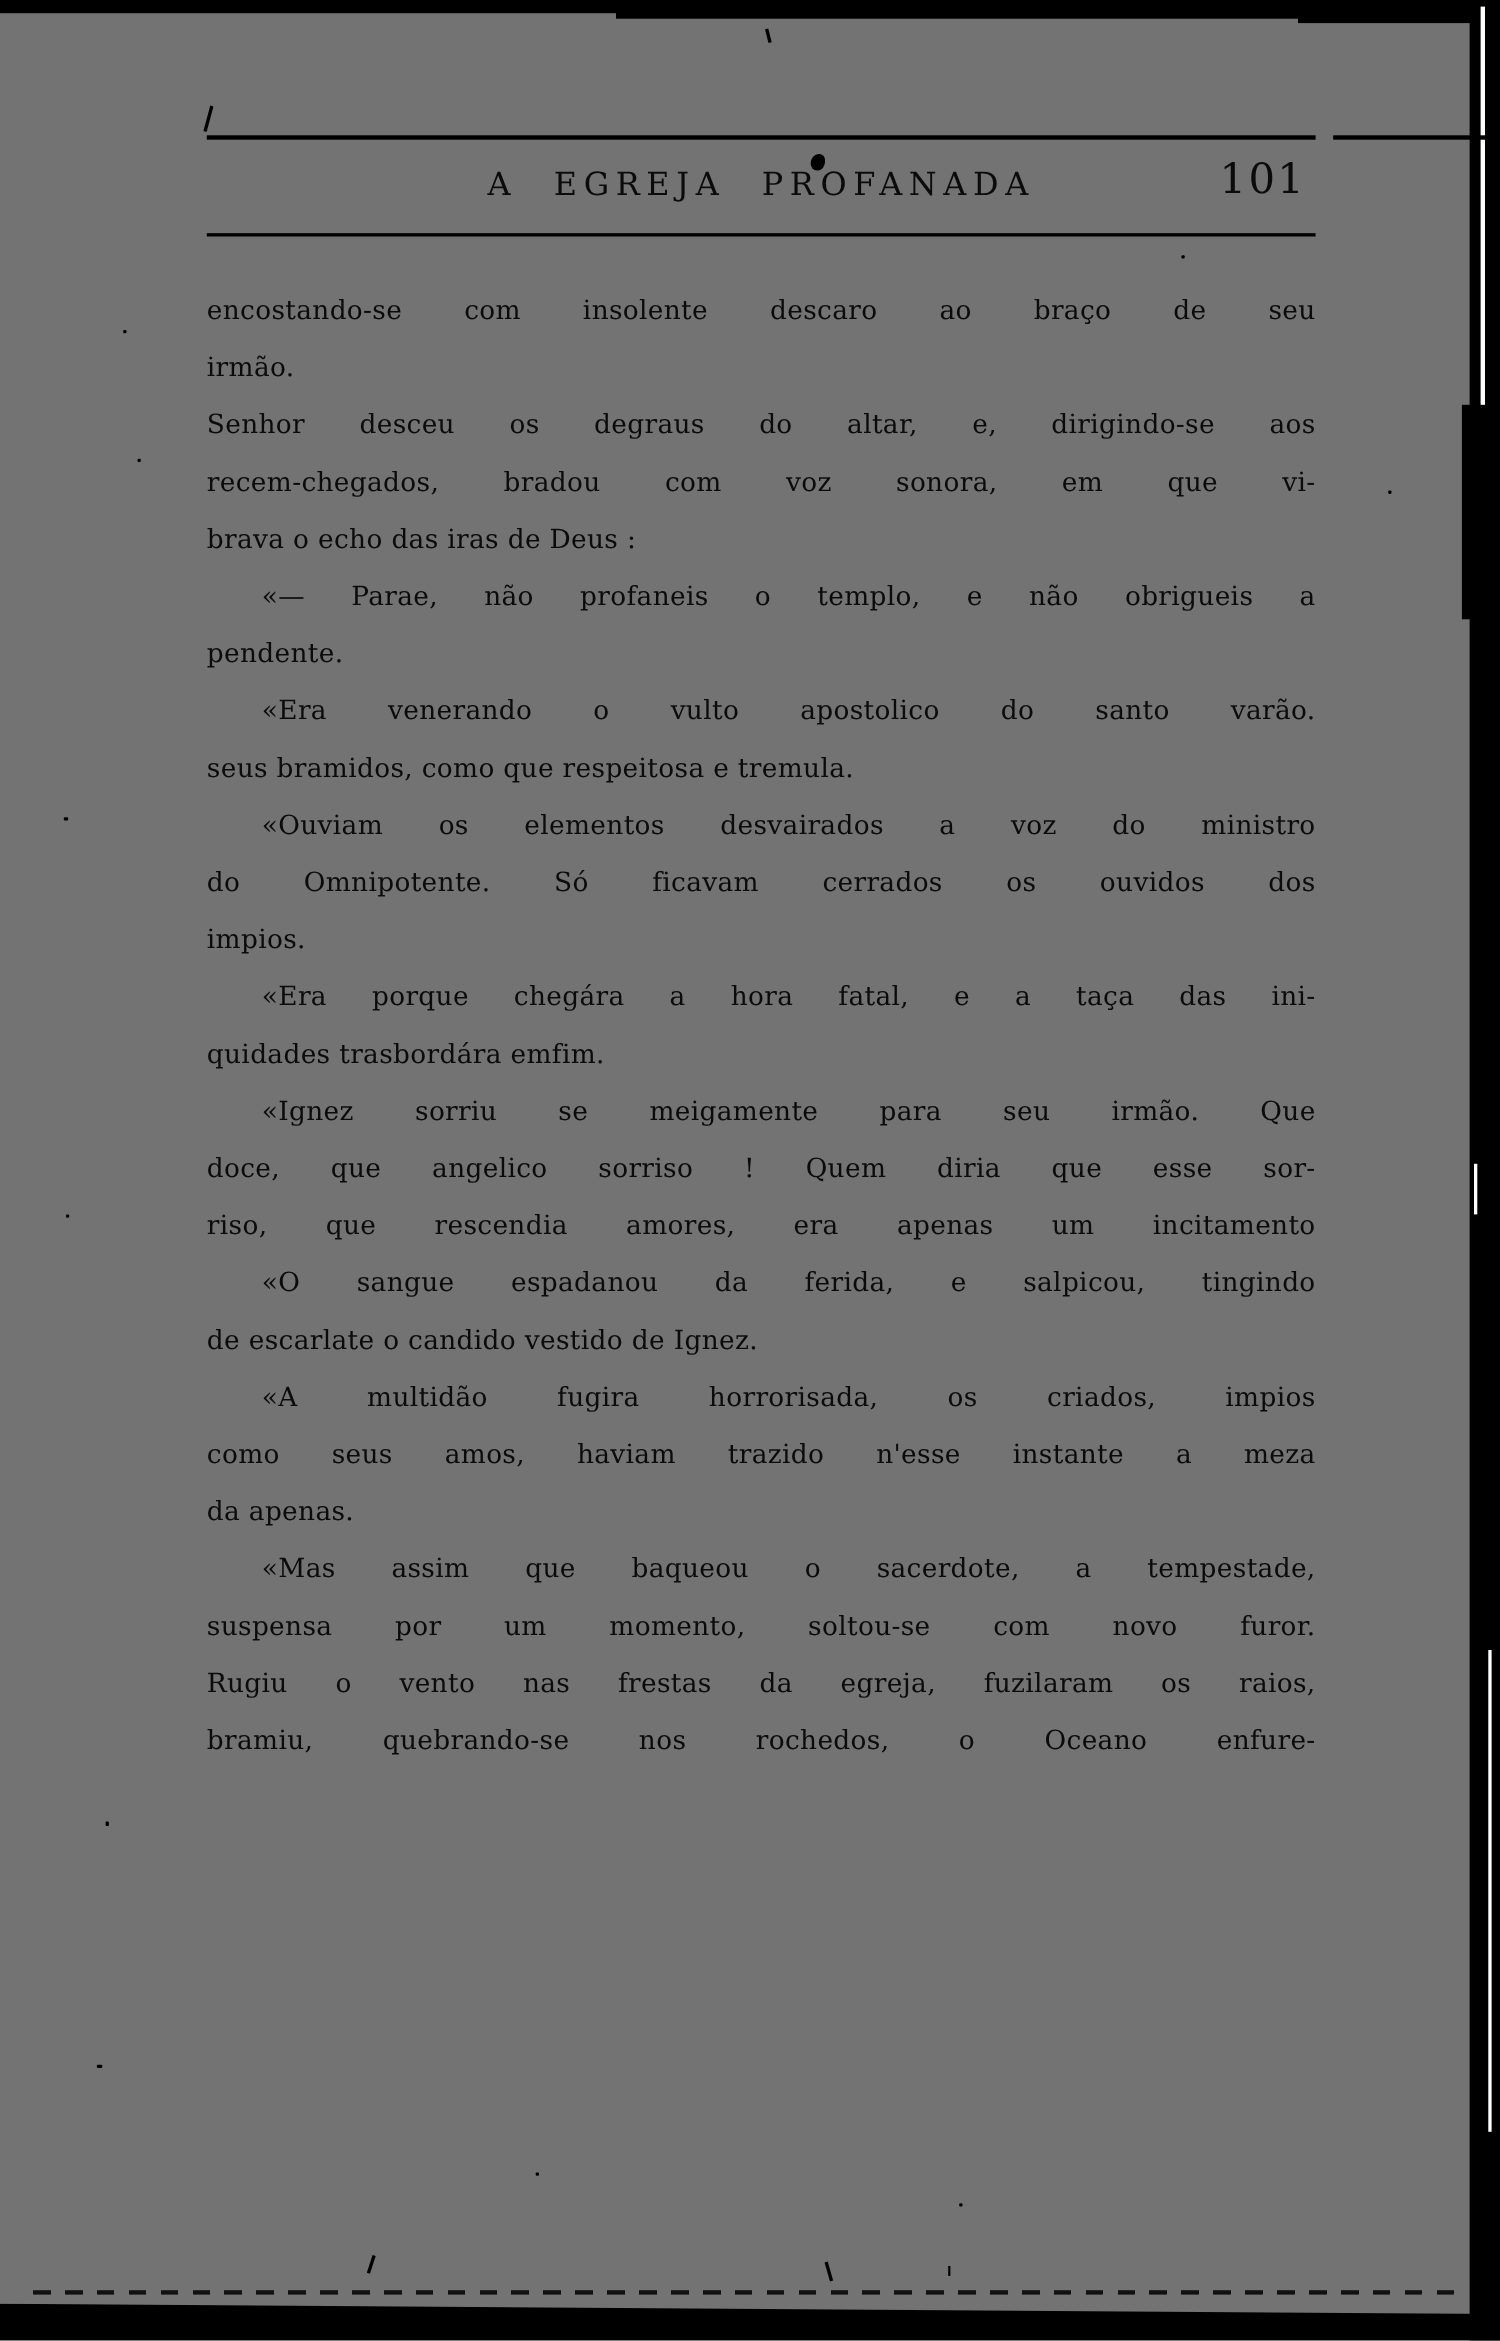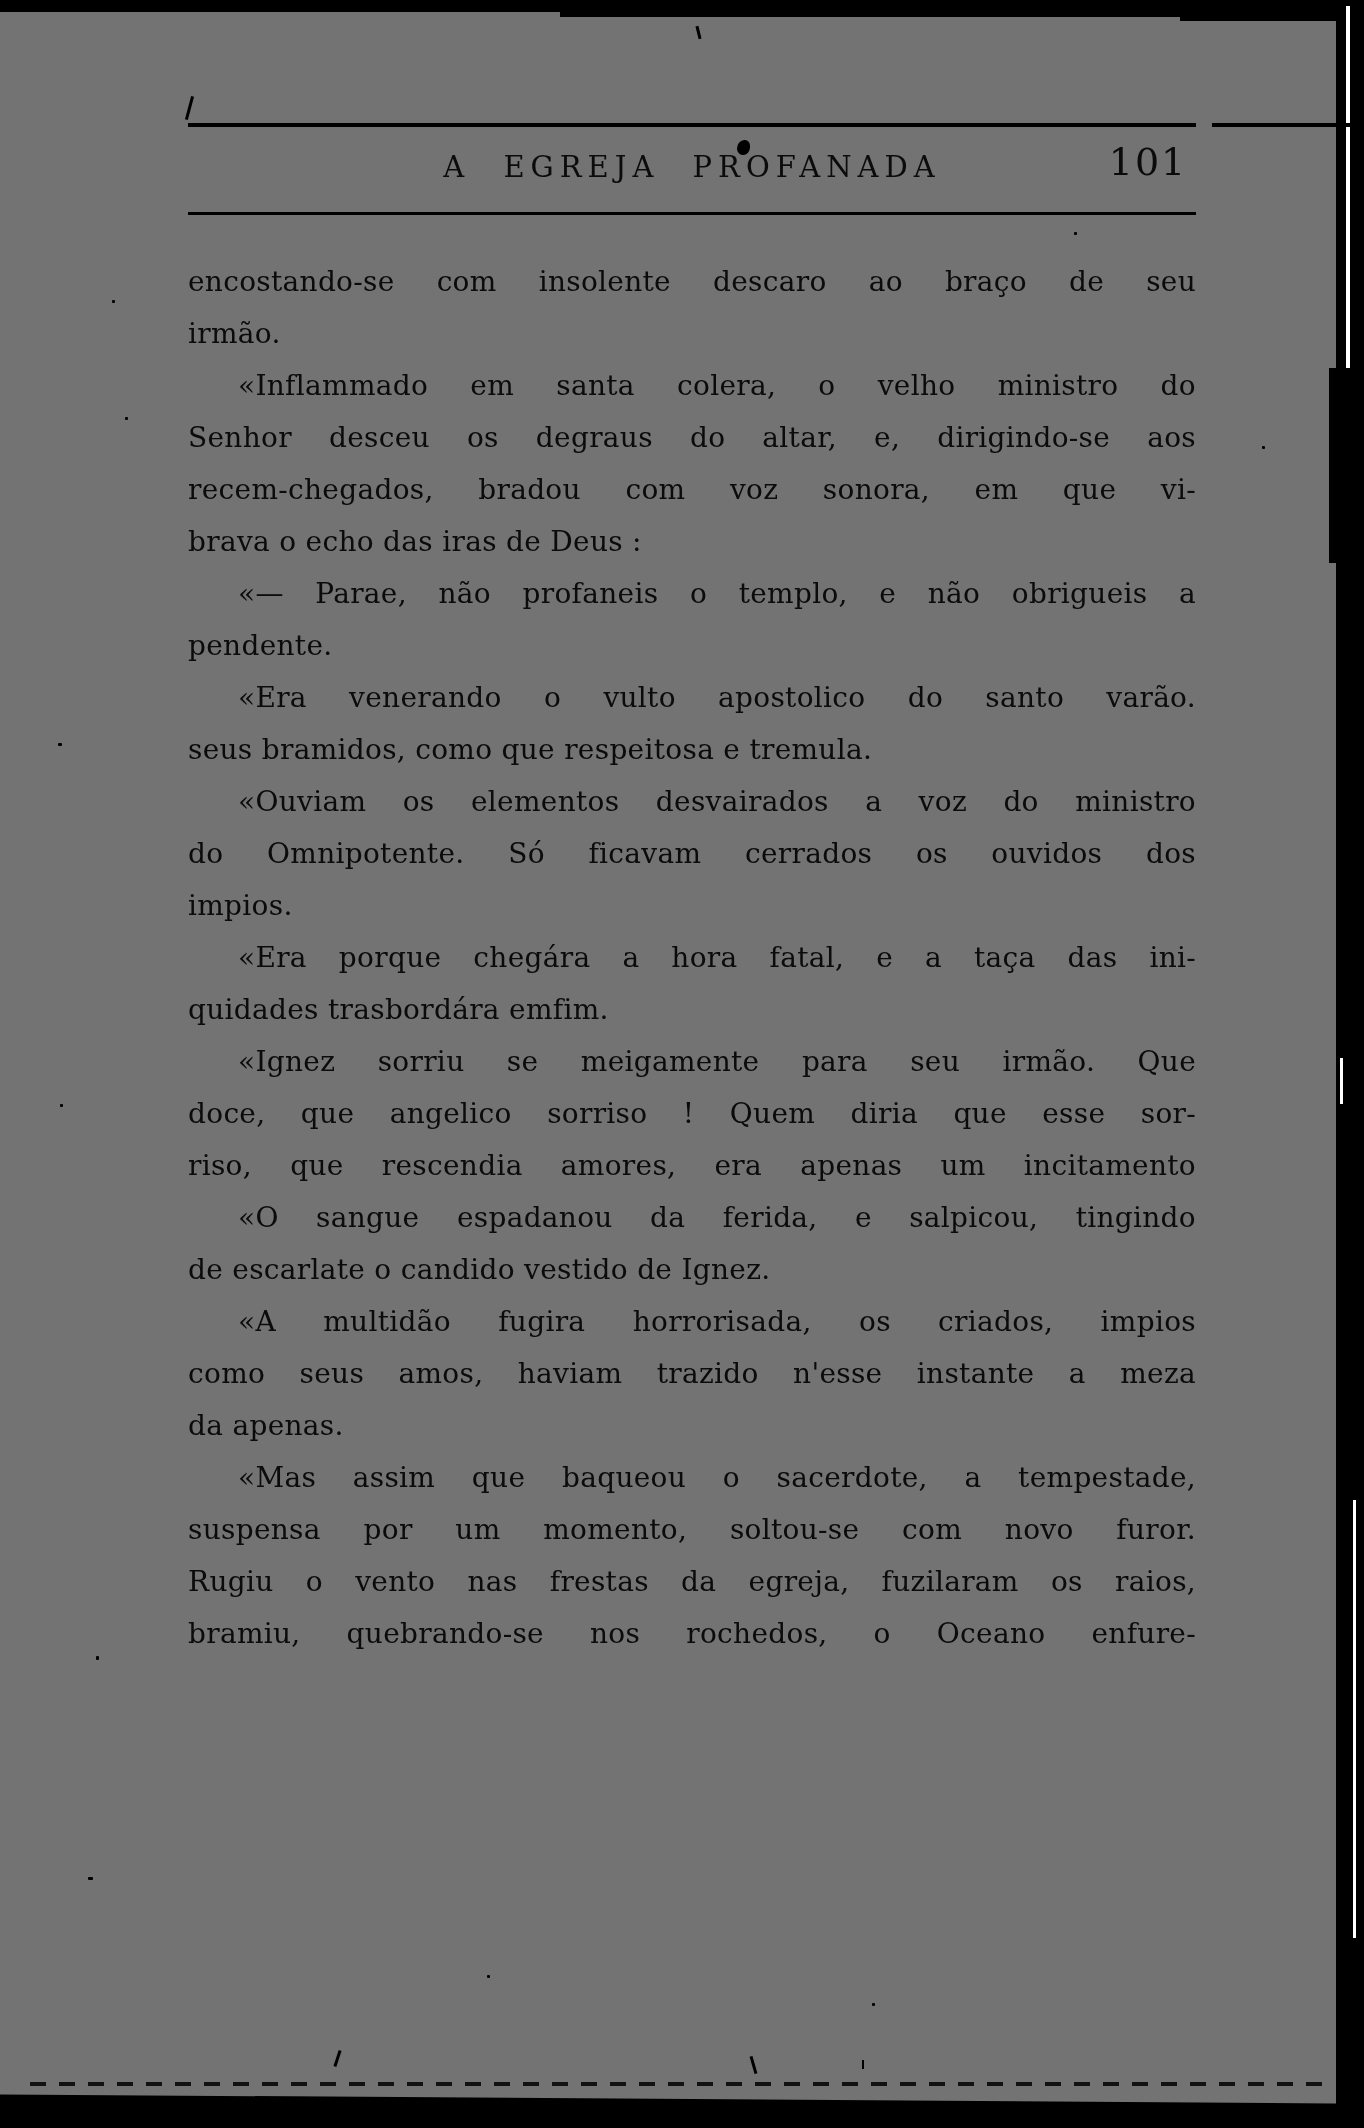--- a/index.html
+++ b/index.html
@@ -60,21 +60,21 @@
     left: 1108px; top: 140px; width: 80px;
     font-size: 38px;
     letter-spacing: 2px;
     text-align: center;
   }
 
   
   #page-text {
     position: absolute;
     left: 188px; top: 256px; width: 1008px;
-    font-size: 28px;
+    font-size: 24px;
     line-height: 52px;
     letter-spacing: 0.3px;
   }
   .line { text-align: justify; text-align-last: left; }
   .line.fill { text-align-last: justify; }
   .line.indent { text-indent: 50px; }
 
   
   .mark { position: absolute; background: #000; }
 </style>
@@ -100,21 +100,20 @@
 
   <div id="running-title">A EGREJA PROFANADA</div>
   <div id="page-number">101</div>
 
   <div id="page-text">
       <div>
         <div class="line fill">encostando-se com insolente descaro ao braço de seu</div>
         <div class="line">irmão.</div>
       </div>
       <div>
-        <div class="line fill indent">«Inflammado em santa colera, o velho ministro do</div>
         <div class="line fill">Senhor desceu os degraus do altar, e, dirigindo-se aos</div>
         <div class="line fill">recem-chegados, bradou com voz sonora, em que vi-</div>
         <div class="line">brava o echo das iras de Deus :</div>
       </div>
       <div>
         <div class="line fill indent">«— Parae, não profaneis o templo, e não obrigueis a</div>
         <div class="line">pendente.</div>
       </div>
       <div>
         <div class="line fill indent">«Era venerando o vulto apostolico do santo varão.</div>

